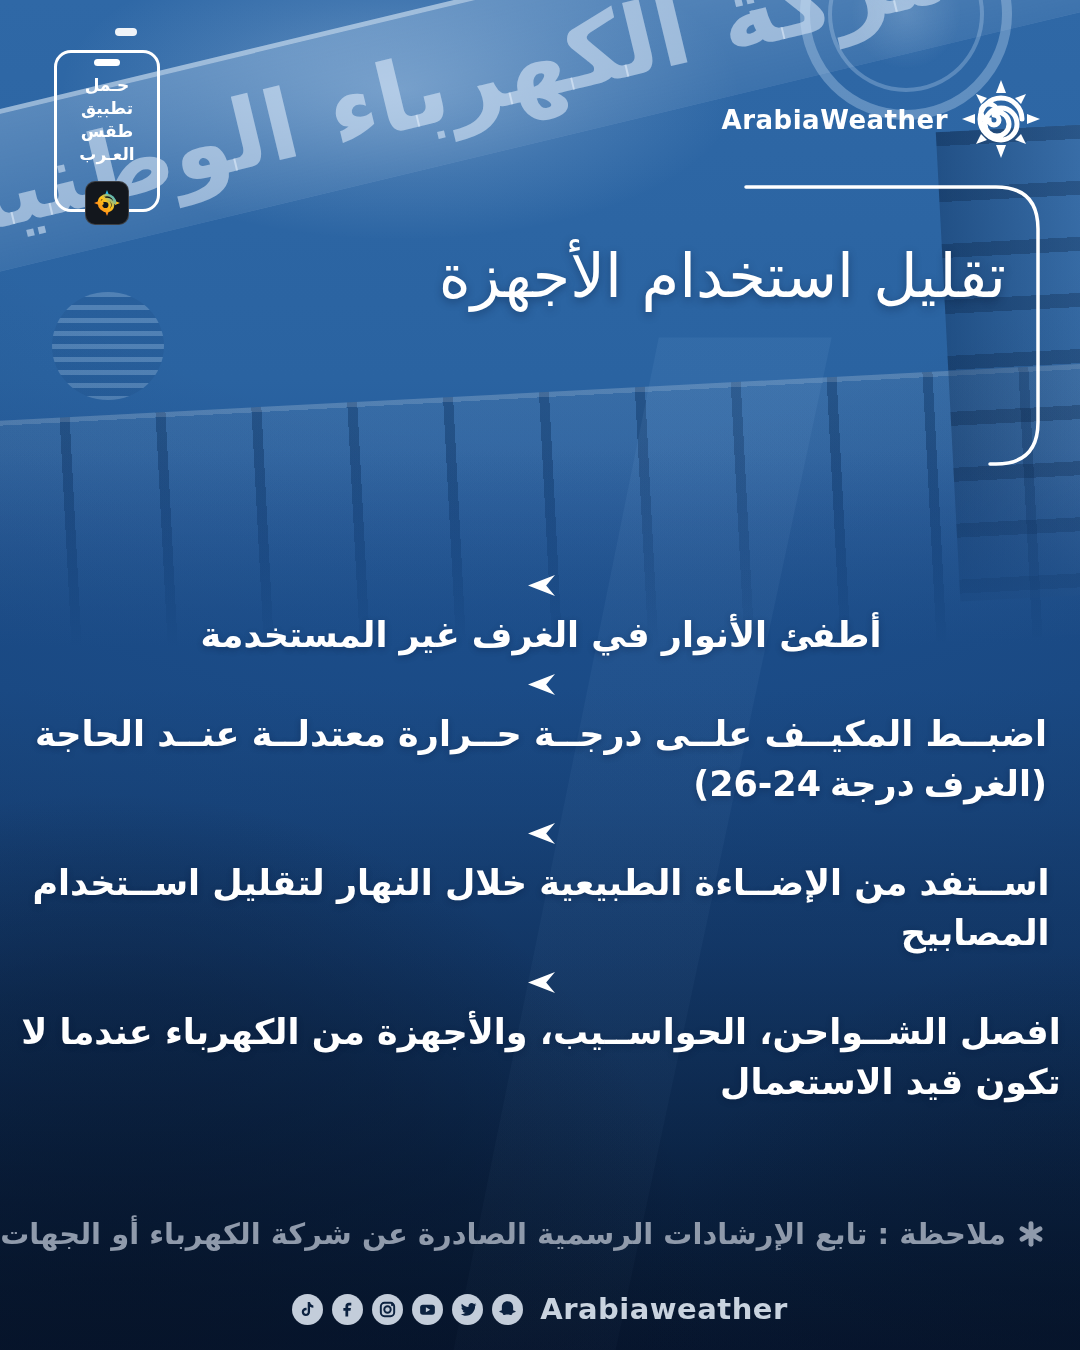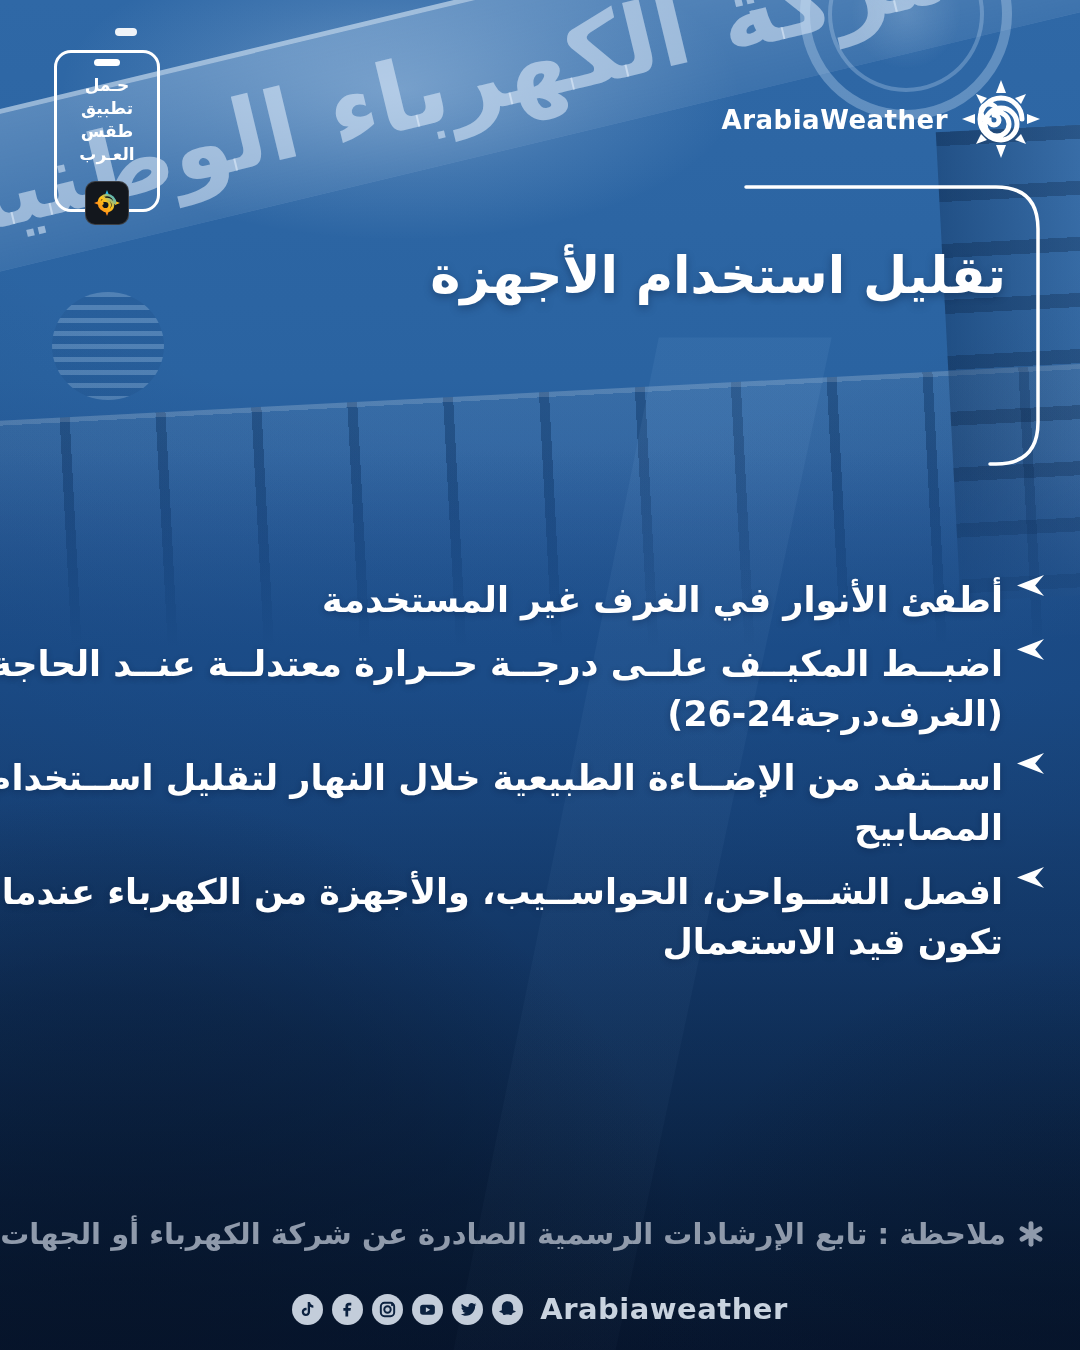--- a/index.html
+++ b/index.html
@@ -59,32 +59,32 @@
   
   .brand{position:absolute;top:80px;right:40px;display:flex;flex-direction:row;align-items:center;gap:14px;direction:ltr;}
   .brand-text{text-align:right;}
   .brand-ar{font-size:41px;font-weight:bold;line-height:44px;}
   .brand-en{font-size:26px;font-weight:bold;letter-spacing:0.5px;margin-top:1px;}
   .sun{width:78px;height:78px;flex:0 0 auto;}
 
   
   .bracket{position:absolute;left:740px;top:182px;width:306px;height:290px;}
   .title{position:absolute;right:74px;top:224px;text-align:right;direction:rtl;
-    font-size:51px;font-weight:bold;line-height:104px;text-shadow:0 3px 8px rgba(0,20,50,0.35);}
+    font-size:61px;font-weight:normal;line-height:104px;text-shadow:0 3px 8px rgba(0,20,50,0.35);}
   .title div{white-space:nowrap;}
 
   
   .tips{position:absolute;right:36px;top:575px;width:1006px;direction:rtl;display:flex;flex-direction:column;gap:14px;}
-  .tip{display:flex;gap:14px;}
+  .tip{display:flex;flex-direction:column;align-items:center;gap:14px;}
   .arrow{flex:0 0 auto;width:27px;height:21px;display:flex;align-items:center;}
   .tip-text{flex:1;font-size:35px;font-weight:bold;line-height:50px;text-align:right;
     text-shadow:0 2px 6px rgba(0,20,50,0.30);}
   .tl{white-space:nowrap;}
   .paren-line{display:flex;direction:ltr;justify-content:flex-end;}
-  .paren-line .ml{}
+  .paren-line .ml{margin-left:9px;}
 
   
   .note{position:absolute;right:36px;top:1216px;width:1008px;direction:rtl;display:flex;align-items:center;gap:12px;
     color:#8f9aab;font-weight:bold;font-size:29px;line-height:36px;}
   .note svg{flex:0 0 auto;}
   .note-text{white-space:nowrap;}
 
   
   .footer{position:absolute;left:0;right:0;top:1292px;display:flex;direction:ltr;align-items:center;justify-content:center;gap:9px;}
   .sicon{width:31px;height:31px;border-radius:50%;background:#c3cdda;display:flex;align-items:center;justify-content:center;cursor:pointer;}

